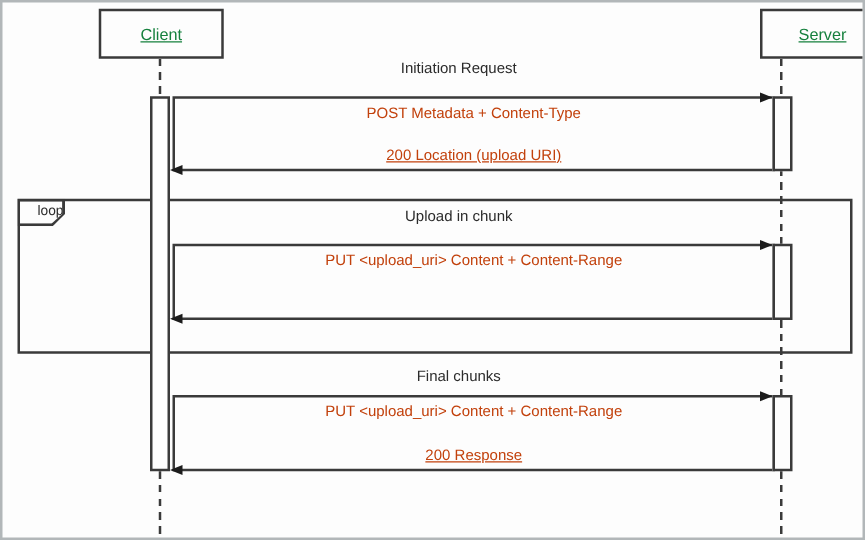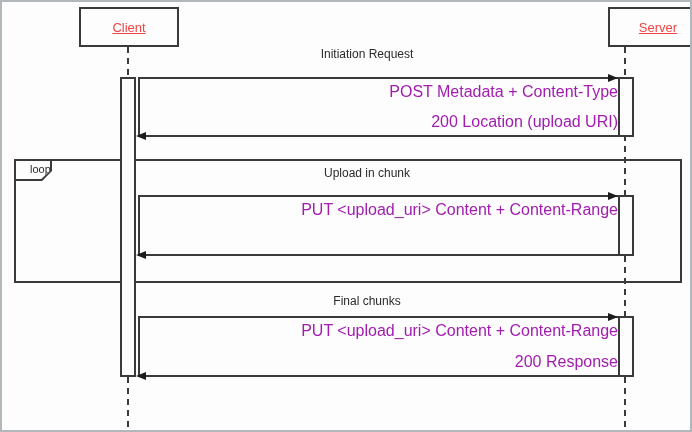--- a/index.html
+++ b/index.html
@@ -9,21 +9,21 @@
     font-family:"Liberation Sans", sans-serif; color:#2b2b2b;
   }
   
   .actor-box {
     position:absolute; top:5px; width:100px; height:40px; box-sizing:border-box;
     border:2px solid #3a3a3a; background:#fdfdfd; display:flex;
     align-items:center; justify-content:center; z-index:6;
   }
   .actor-box.client { left:77px; }
   .actor-box.server { left:606px;align-items:center; }
-  .actor-label { font-size:13px; text-decoration:underline; color:#ef4444; }
+  .actor-label { font-size:13px; text-decoration:underline; color:#15803d; }
   
   .lifeline {
     position:absolute; top:45px; width:2px; height:381px; z-index:1;
     background:repeating-linear-gradient(to bottom,#3a3a3a 0 6px,transparent 6px 11px);
   }
   .client-lifeline { left:125px; }
   .server-lifeline { left:622px; }
   
   .loop-frame {
     position:absolute; left:12px; top:157px; width:668px; height:124px;
@@ -40,23 +40,23 @@
     font-size:11px; line-height:17px; padding-left:14px; box-sizing:border-box;
   }
   
   .block {
     position:absolute; left:136px; width:482px; box-sizing:border-box;
     border:2px solid #3a3a3a; background:transparent; z-index:3;
   }
   .block.b1 { top:75px;  height:60px; }
   .block.b2 { top:193px; height:61px; }
   .block.b3 { top:314px; height:61px; }
-  .msg-text { position:absolute; left:0; right:0; text-align:right; font-size:16px; color:#a21caf; }
+  .msg-text { position:absolute; left:0; right:0; text-align:center; font-size:12px; color:#c2410c; }
   .req-text { top:4px; }
-  .res-text { bottom:4px; }
+  .res-text { bottom:4px;text-decoration:underline; }
   .req-arrowhead {
     position:absolute; right:0; top:-5px; width:0; height:0; z-index:5;
     border-top:4.5px solid transparent; border-bottom:4.5px solid transparent;
     border-left:10px solid #1c1c1c;
   }
   .res-arrowhead {
     position:absolute; left:-4px; bottom:-5px; width:0; height:0; z-index:5;
     border-top:4.5px solid transparent; border-bottom:4.5px solid transparent;
     border-right:10px solid #1c1c1c;
   }

